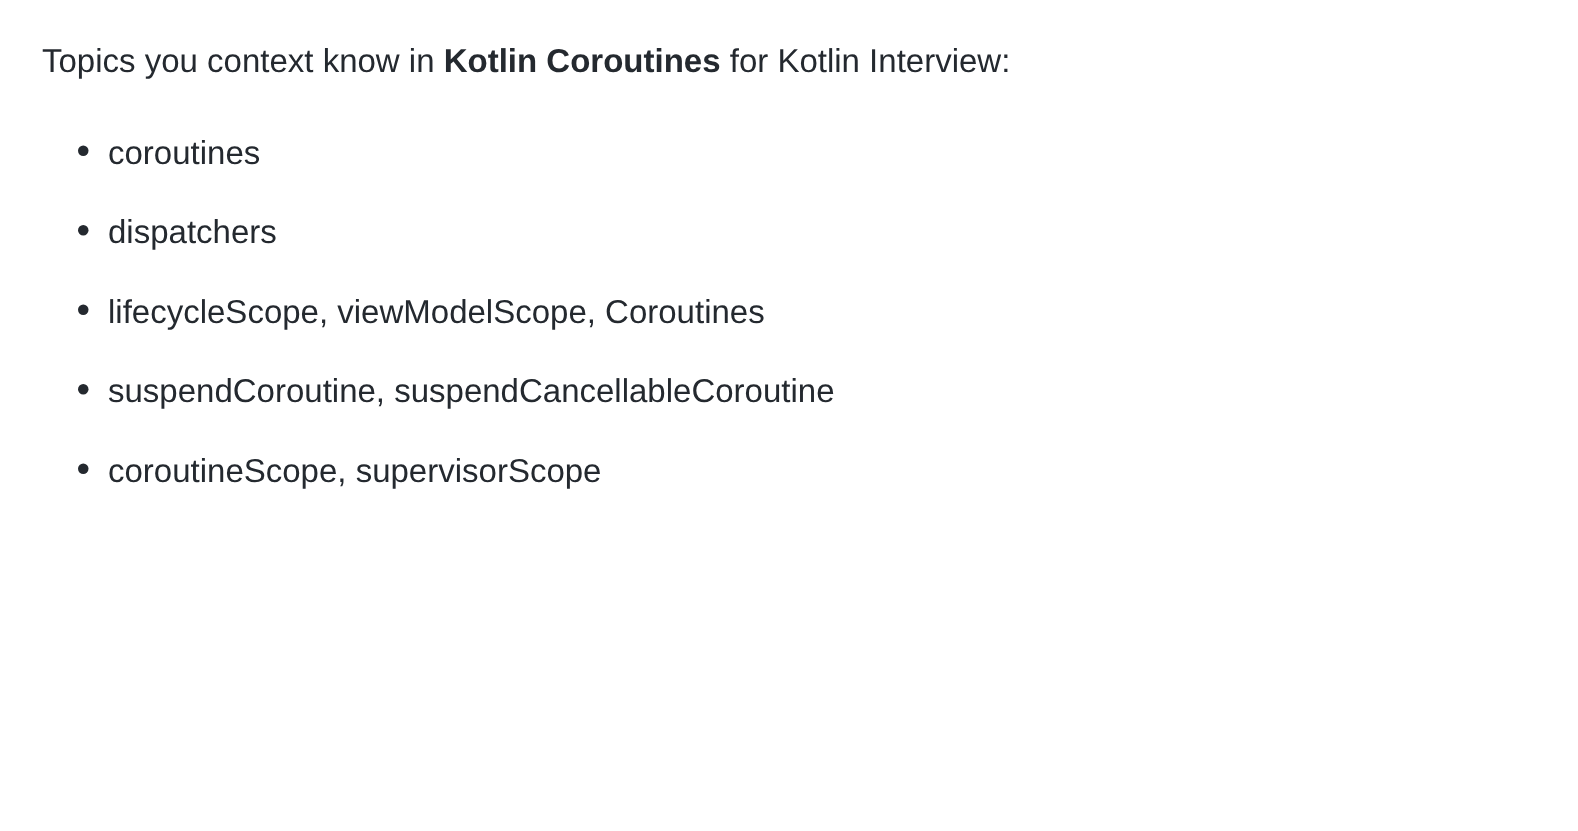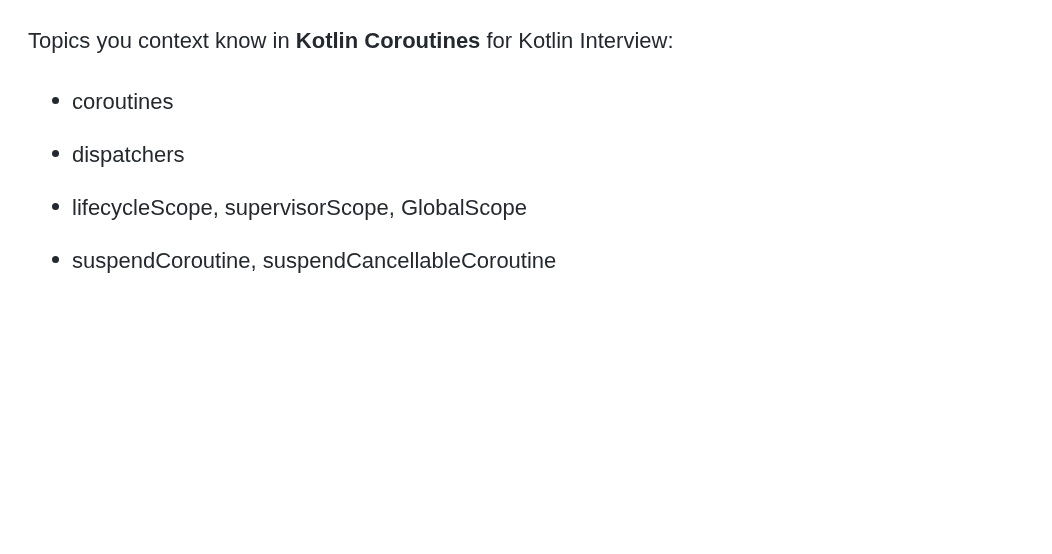--- a/index.html
+++ b/index.html
@@ -45,15 +45,16 @@
 </head>
 <body>
 
 <p class="intro">
   <span>Topics you context know in </span><span class="bold">Kotlin Coroutines</span><span> for Kotlin Interview:</span>
 </p>
 
 <ul class="topics">
   <li><span>coroutines</span></li>
   <li><span>dispatchers</span></li>
-  <li><span>lifecycleScope, supervisorScope, GlobalScope</span></li>
+  <li><span>lifecycleScope, viewModelScope, Coroutines</span></li>
   <li><span>suspendCoroutine, suspendCancellableCoroutine</span></li>
+  <li><span>coroutineScope, supervisorScope</span></li>
 </ul>
 
 </body></html>

